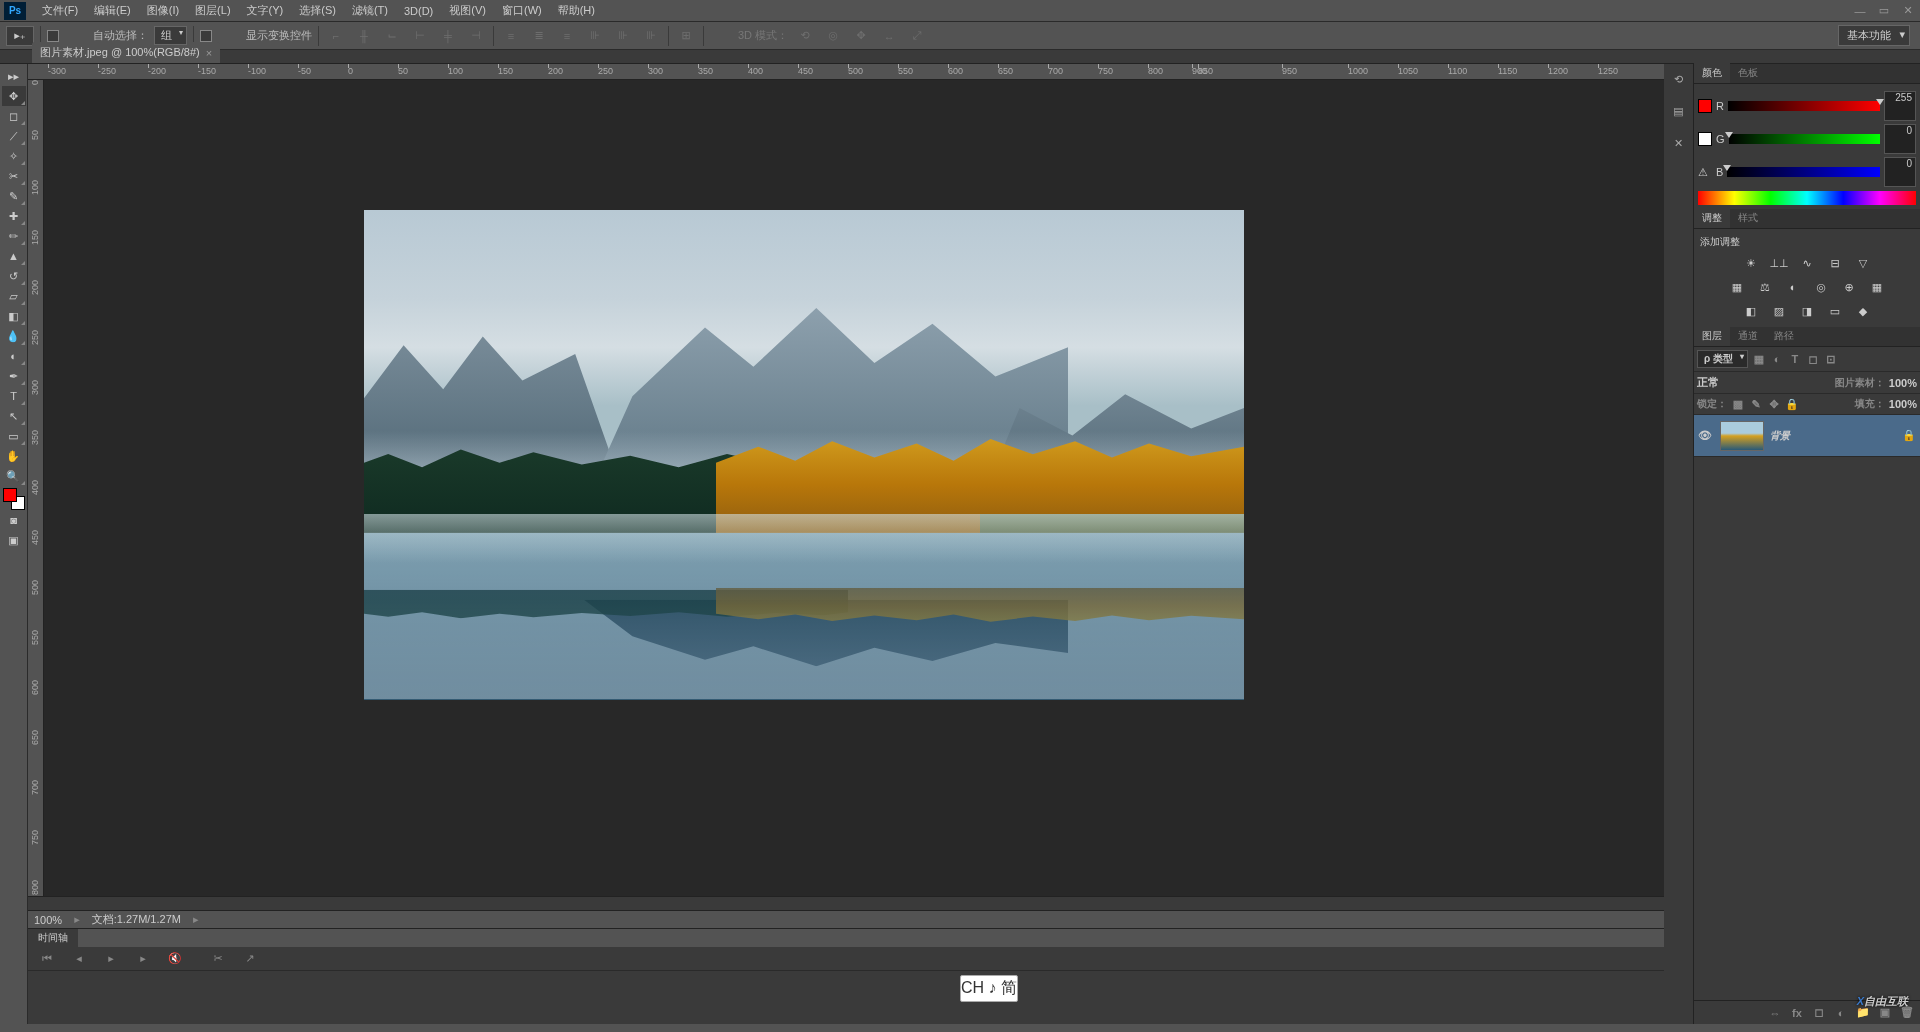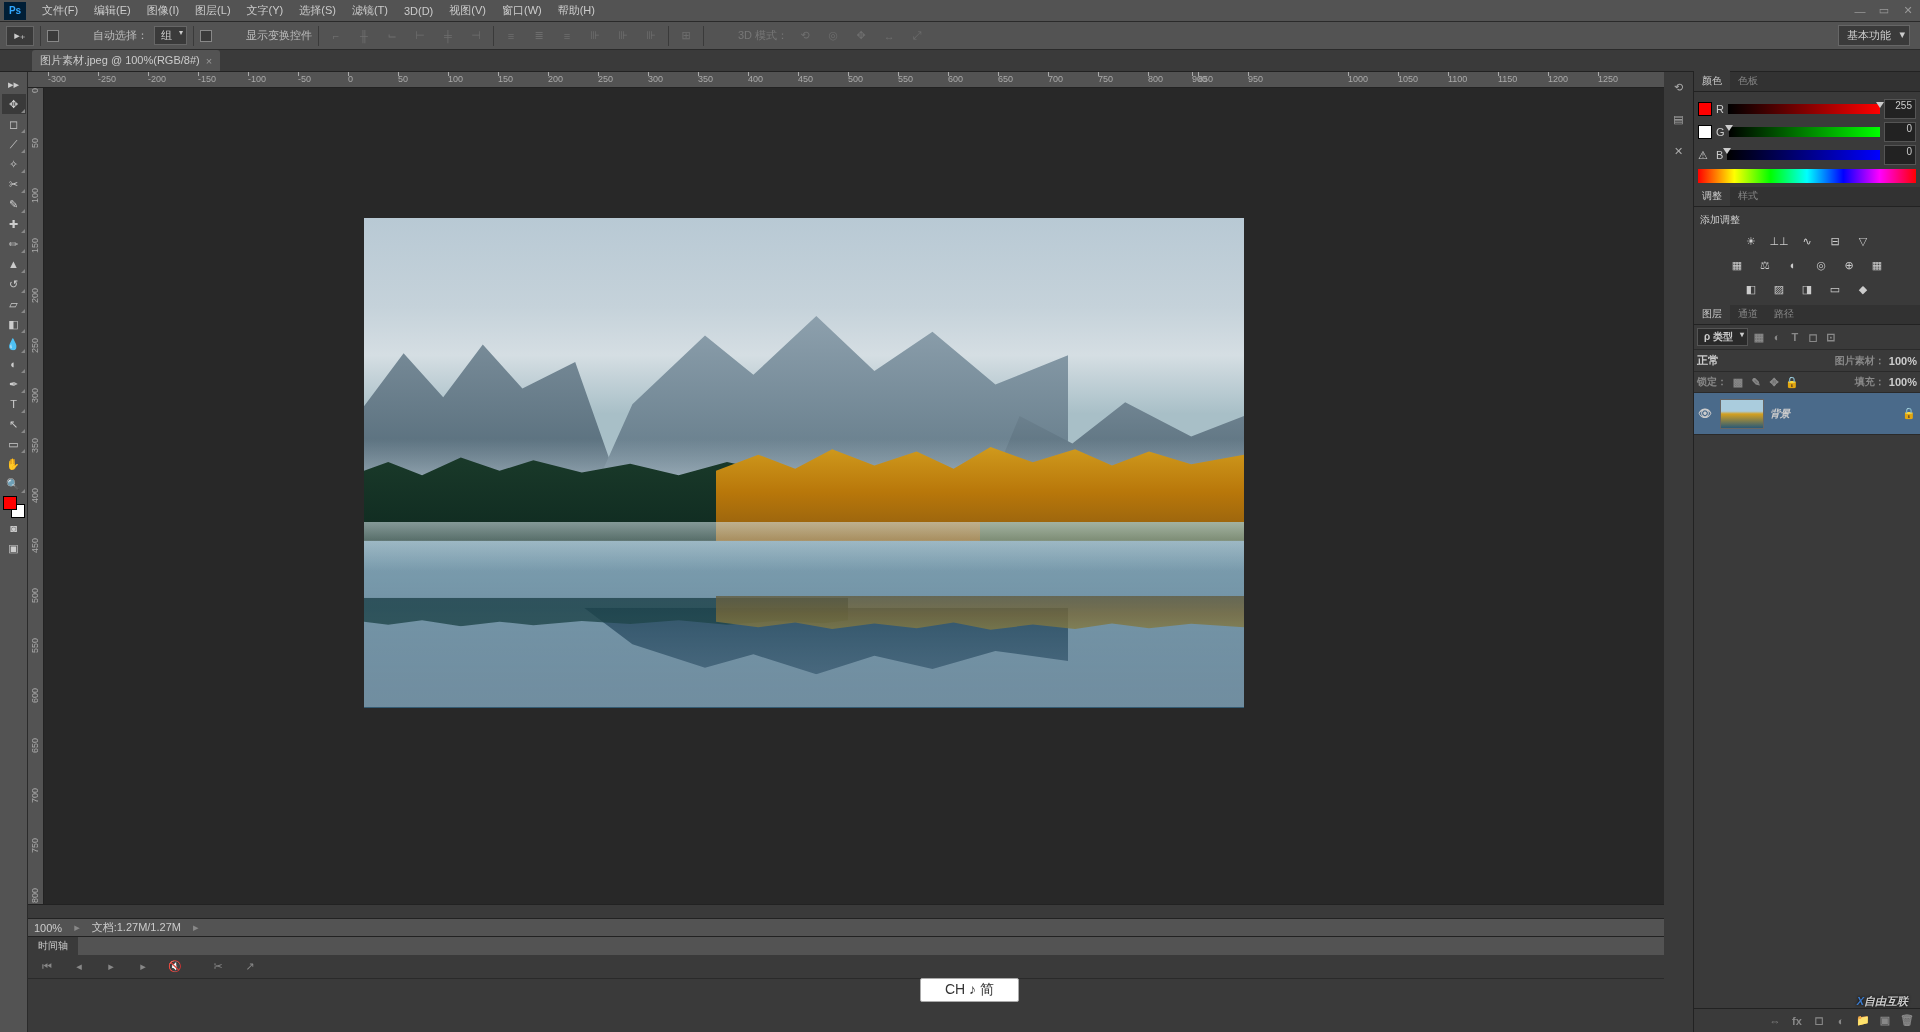--- a/index.html
+++ b/index.html
@@ -19,21 +19,21 @@
 .opt-label { color: #bbb; margin-left: 28px; }
 .dropdown { background: #3a3a3a; border: 1px solid #666; padding: 1px 14px 1px 6px; position: relative; }
 .dropdown::after { content: "▾"; position: absolute; right: 3px; font-size: 8px; }
 .sep-v { width: 1px; height: 20px; background: #3a3a3a; }
 .icon-btn { width: 22px; height: 20px; display: flex; align-items: center; justify-content: center; cursor: pointer; color: #888; }
 .icon-btn.disabled { opacity: 0.5; }
 .workspace-dd { margin-left: auto; margin-right: 4px; background: #3a3a3a; border: 1px solid #666; padding: 2px 18px 2px 8px; position: relative; }
 .workspace-dd::after { content: "▾"; position: absolute; right: 4px; }
 
 
-.doc-tabs { height: 22px; background: #3a3a3a; display: flex; align-items: flex-end; padding-left: 32px; border-bottom: 1px solid #222; }
+.doc-tabs { height: 14px; background: #3a3a3a; display: flex; align-items: flex-end; padding-left: 32px; border-bottom: 1px solid #222; }
 .doc-tab { background: #535353; padding: 3px 8px; border-top-left-radius: 3px; border-top-right-radius: 3px; display: flex; align-items: center; gap: 6px; font-size: 10px; }
 .close-x { color: #999; cursor: pointer; }
 
 
 .main { display: flex; height: calc(100% - 72px); }
 .tools-col { width: 28px; background: #535353; border-right: 1px solid #2a2a2a; display: flex; flex-direction: column; align-items: center; padding-top: 2px; }
 .tool { width: 24px; height: 20px; display: flex; align-items: center; justify-content: center; cursor: pointer; color: #ccc; position: relative; margin: 0; }
 .tool.active { background: #3a3a3a; }
 .tool-corner::after { content: ""; position: absolute; right: 1px; bottom: 1px; width: 0; height: 0; border-right: 4px solid #888; border-top: 4px solid transparent; }
 .color-swatches { margin-top: 2px; position: relative; width: 22px; height: 22px; }
@@ -66,21 +66,21 @@
 .status { height: 18px; background: #535353; border-top: 1px solid #222; display: flex; align-items: center; padding: 0 6px; gap: 12px; font-size: 10px; }
 .status .arrow { color: #888; }
 
 
 .timeline { height: 96px; background: #3a3a3a; border-top: 1px solid #222; display: flex; flex-direction: column; }
 .tl-tab { height: 18px; background: #535353; display: flex; }
 .tl-tab span { padding: 2px 10px; background: #3a3a3a; font-size: 10px; }
 .tl-controls { height: 24px; display: flex; align-items: center; gap: 10px; padding: 0 8px; border-bottom: 1px solid #2a2a2a; }
 .tl-body { flex: 1; display: flex; align-items: center; justify-content: center; }
 .video-btn { background: #535353; border: 1px solid #666; padding: 3px 10px; display: flex; align-items: center; gap: 6px; }
-.ime { position: absolute; background: #fff; color: #333; border: 1px solid #aaa; padding: 2px 24px; font-size: 14px; border-radius: 2px; bottom: 30px; left: 920px; }
+.ime { position: absolute; background: #fff; color: #333; border: 1px solid #aaa; padding: 2px 0; font-size: 16px; border-radius: 2px; bottom: 30px; left: 960px; }
 
 
 .panels { width: 256px; background: #3a3a3a; display: flex; }
 .mini-col { width: 30px; background: #3a3a3a; border-right: 1px solid #222; display: flex; flex-direction: column; align-items: center; padding-top: 6px; gap: 14px; }
 .mini-icon { width: 20px; height: 18px; display: flex; align-items: center; justify-content: center; cursor: pointer; color: #aaa; }
 .panel-stack { flex: 1; display: flex; flex-direction: column; }
 .panel-tabs { height: 20px; background: #323232; display: flex; align-items: flex-end; border-bottom: 1px solid #222; }
 .ptab { padding: 3px 8px; font-size: 10px; color: #888; cursor: pointer; }
 .ptab.active { background: #3a3a3a; color: #ccc; }
 .panel-body { background: #3a3a3a; padding: 4px; }
@@ -88,21 +88,21 @@
 
 .color-row { display: flex; align-items: center; gap: 4px; margin: 3px 0; }
 .color-well { width: 14px; height: 14px; border: 1px solid #000; }
 .fg-well { background: #ff0000; }
 .bg-well { background: #fff; }
 .slider { flex: 1; height: 10px; position: relative; }
 .slider.r { background: linear-gradient(90deg,#000,#f00); }
 .slider.g { background: linear-gradient(90deg,#000,#0f0); }
 .slider.b { background: linear-gradient(90deg,#000,#00f); }
 .slider .handle { position: absolute; top: -2px; width: 0; height: 0; border-left: 4px solid transparent; border-right: 4px solid transparent; border-top: 6px solid #ccc; }
-.val-box { width: 32px; height: 20px; background: #222; border: 1px solid #555; text-align: right; padding-right: 3px; font-size: 10px; }
+.val-box { width: 32px; height: 30px; background: #222; border: 1px solid #555; text-align: right; padding-right: 3px; font-size: 10px; }
 .spectrum { height: 14px; background: linear-gradient(90deg, #f00,#ff0,#0f0,#0ff,#00f,#f0f,#f00); margin-top: 4px; }
 
 
 .adj-title { font-size: 10px; padding: 2px; }
 .adj-row { display: flex; justify-content: center; gap: 10px; padding: 4px; }
 .adj-icon { width: 18px; height: 16px; display: flex; align-items: center; justify-content: center; color: #ccc; cursor: pointer; }
 
 
 .layers-body { flex: 1; display: flex; flex-direction: column; font-weight: bold; }
 .layer-opts { display: flex; align-items: center; gap: 4px; padding: 3px; border-bottom: 1px solid #2a2a2a; }
@@ -241,21 +241,21 @@
         <div class="tick" style="left: 770px;">450</div>
         <div class="tick" style="left: 820px;">500</div>
         <div class="tick" style="left: 870px;">550</div>
         <div class="tick" style="left: 920px;">600</div>
         <div class="tick" style="left: 970px;">650</div>
         <div class="tick" style="left: 1020px;">700</div>
         <div class="tick" style="left: 1070px;">750</div>
         <div class="tick" style="left: 1120px;">800</div>
         <div class="tick" style="left: 1170px;">850</div>
         <div class="tick" style="left: 1164px;">900</div>
-        <div class="tick" style="left: 1220px;">950</div>
+        <div class="tick" style="left: 1254px;">950</div>
         <div class="tick" style="left: 1320px;">1000</div>
         <div class="tick" style="left: 1370px;">1050</div>
         <div class="tick" style="left: 1420px;">1100</div>
         <div class="tick" style="left: 1470px;">1150</div>
         <div class="tick" style="left: 1520px;">1200</div>
         <div class="tick" style="left: 1570px;">1250</div>
       </div>
     <div class="canvas-row">
       <div class="ruler-v" id="ruler-v">
           <div class="tick" style="top: 0px;">0</div>

